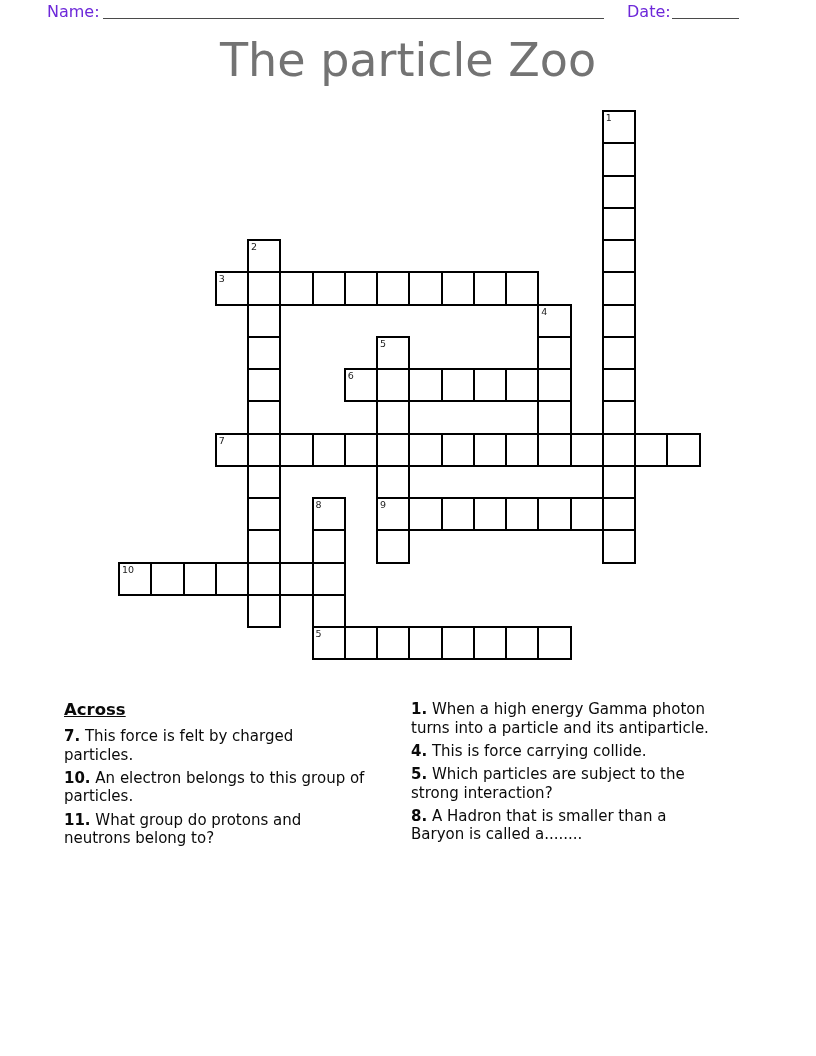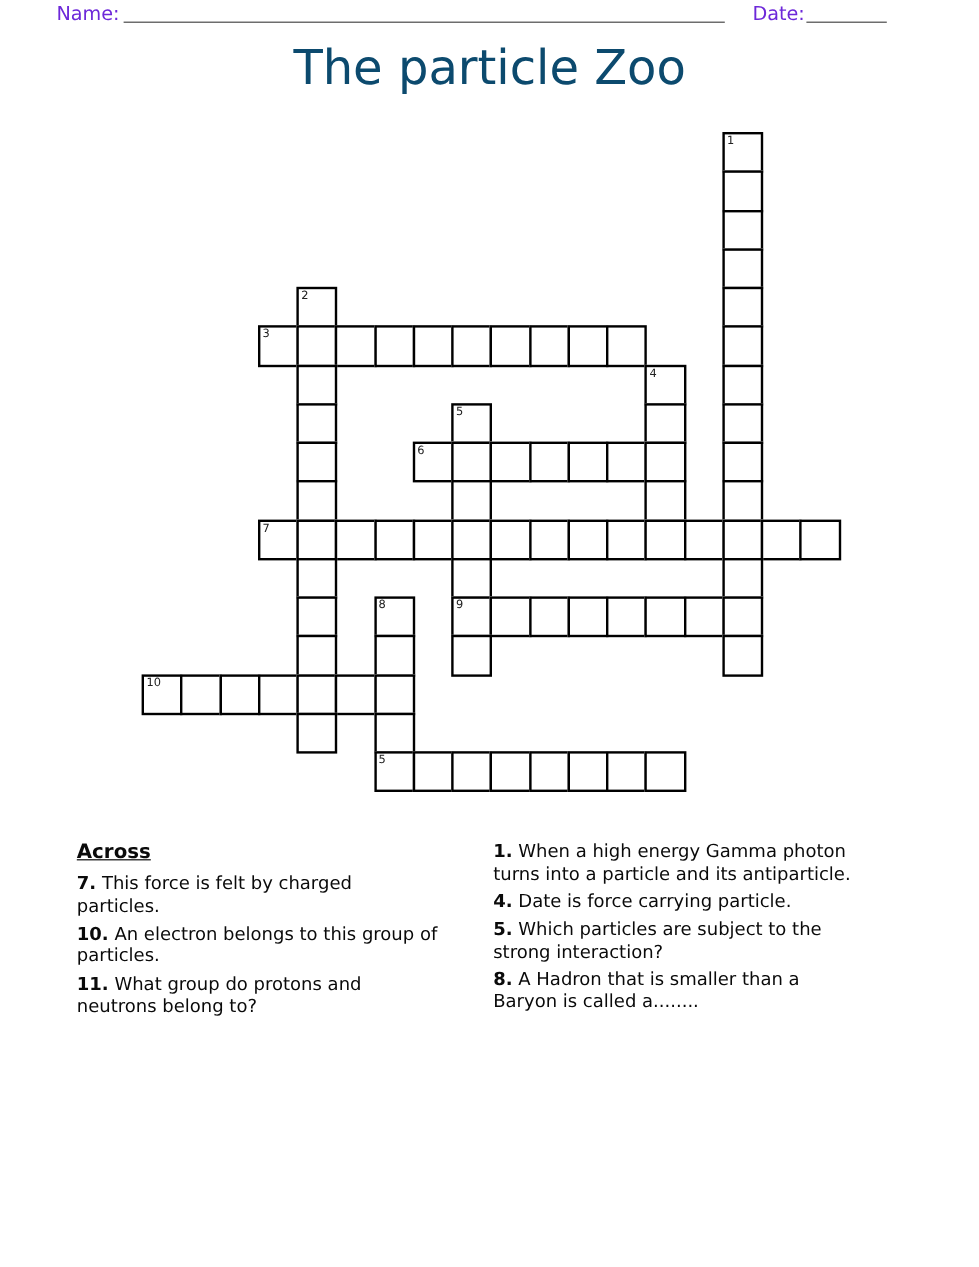--- a/index.html
+++ b/index.html
@@ -17,21 +17,21 @@
   .hdr-label { position: absolute; top: 2px; font-size: 16px; color: #6d28d9; }
   .name-label { left: 47px; }
   .date-label { left: 627px; }
   .fill-line { position: absolute; top: 1px; height: 18px; border-bottom: 1.6px solid #4a4a4a; }
   .name-line { left: 103px; width: 501px; }
   .date-line { left: 672px; width: 67px; }
 
   
   .title {
     position: absolute; top: 33px; left: 0; width: 816px;
-    text-align: center; font-size: 40px; line-height: 1.2; color: #0c4a6e;
+    text-align: center; font-size: 46px; line-height: 1.2; color: #737373;
     font-weight: 400;
   }
 
   
   .grid {
     position: absolute; left: 118px; top: 110px;
     width: 583px; height: 551px;
   }
   .cell {
     position: absolute;
@@ -189,21 +189,21 @@
 particles.</span></p>
         <p class="clue"><span class="clue-num">11.</span><span class="clue-text"> What group do protons and
 neutrons belong to?</span></p>
       </div>
   </div>
 
   <div class="clues-col down-col">
     <div id="down-list">
         <p class="clue"><span class="clue-num">1.</span><span class="clue-text"> When a high energy Gamma photon
 turns into a particle and its antiparticle.</span></p>
-        <p class="clue"><span class="clue-num">4.</span><span class="clue-text"> Date is force carrying particle.</span></p>
+        <p class="clue"><span class="clue-num">4.</span><span class="clue-text"> This is force carrying collide.</span></p>
         <p class="clue"><span class="clue-num">5.</span><span class="clue-text"> Which particles are subject to the
 strong interaction?</span></p>
         <p class="clue"><span class="clue-num">8.</span><span class="clue-text"> A Hadron that is smaller than a
 Baryon is called a........</span></p>
       </div>
   </div>
 
 </div>
 
 </body></html>

